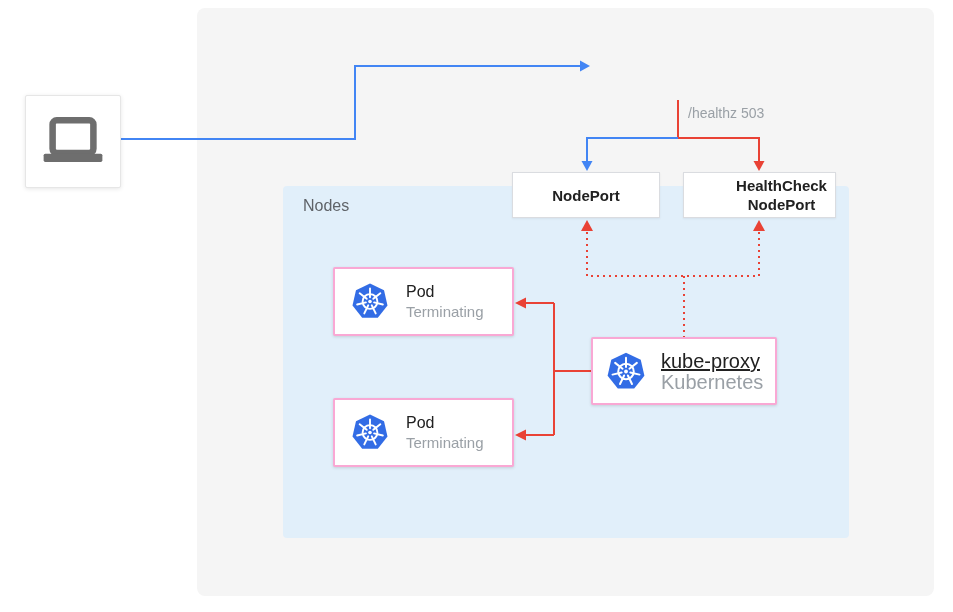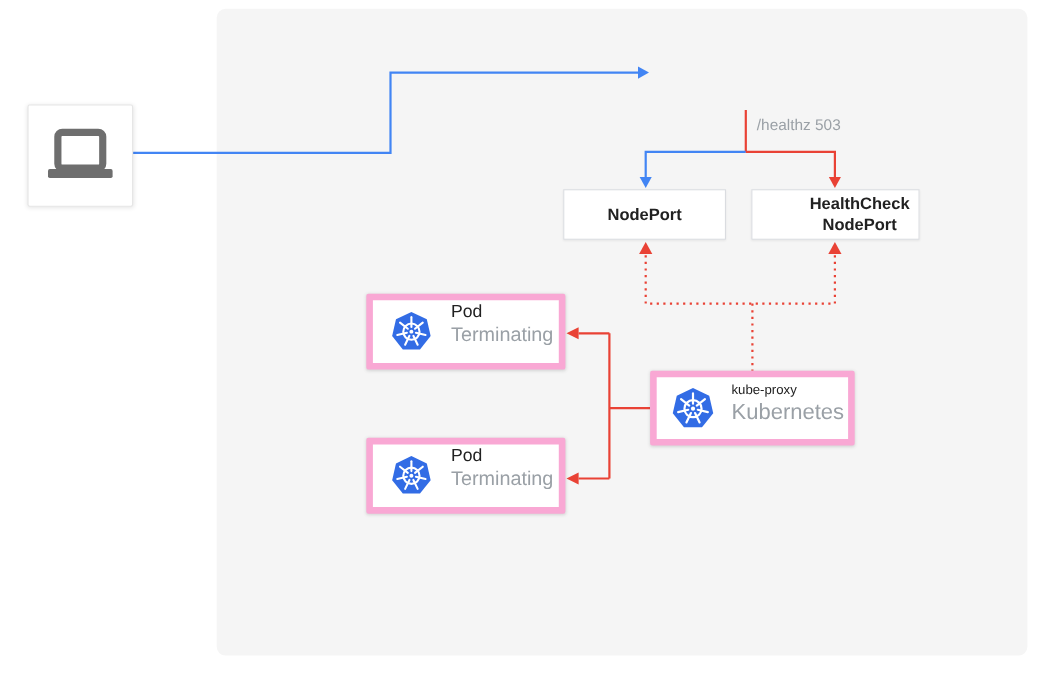--- a/index.html
+++ b/index.html
@@ -19,28 +19,28 @@
     box-shadow:0 1px 4px rgba(0,0,0,.10);display:flex;align-items:center;justify-content:center;}
   .clb-box{left:591px;top:33px;width:174px;height:67px;border-radius:3px;border:1px solid #ECECEC;
     box-shadow:0 1px 4px rgba(60,64,67,.22);display:flex;align-items:center;padding-left:10px;gap:12px;}
   .clb-text{font-size:15px;line-height:22px;color:var(--text-gray);}
   .healthz{position:absolute;left:688px;top:105px;font-size:14px;font-weight:normal;color:var(--text-light);z-index:10;}
   .port-box{border:1px solid var(--box-border);box-shadow:0 1px 2px rgba(0,0,0,.06);
     display:flex;flex-direction:column;align-items:center;justify-content:center;
     font-weight:bold;font-size:15px;line-height:19px;color:var(--text-dark);text-align:center;}
   .nodeport-box{left:512px;top:172px;width:148px;height:46px;}
   .hc-box{left:683px;top:172px;width:153px;height:46px;padding-left:44px;}
-  .entity{border-radius:2px;border:6px solid #f9a8d4;box-shadow:0 1px 3px rgba(60,64,67,.18);
-    display:flex;padding-left:16px;gap:17px;}
+  .entity{border-radius:2px;border:2px solid #f9a8d4;box-shadow:0 1px 3px rgba(60,64,67,.18);
+    display:flex;align-items:center;padding-left:16px;gap:17px;}
   .pod1{left:333px;top:267px;width:181px;height:69px;}
   .pod2{left:333px;top:398px;width:181px;height:69px;}
   .kproxy{left:591px;top:337px;width:186px;height:68px;padding-left:13px;gap:15px;}
   .entity .title{font-size:16px;line-height:21px;color:var(--text-dark);}
-  .entity .sub{font-size:18px;line-height:20px;color:var(--text-light);}
-  .kproxy .title{font-size:12px;line-height:22px;}
+  .entity .sub{font-size:15px;line-height:20px;color:var(--text-light);}
+  .kproxy .title{font-size:20px;line-height:22px;text-decoration:underline;}
   .kproxy .sub{font-size:20px;}
   .icon-wrap{display:flex;align-items:center;justify-content:center;flex:0 0 auto;}
   svg .blue-line{stroke:var(--blue);stroke-width:2;fill:none;}
   svg .red-line{stroke:var(--red);stroke-width:2;fill:none;}
   svg .red-dot{stroke:var(--red);stroke-width:2;fill:none;stroke-dasharray:2 4;}
   svg .blue-head{fill:var(--blue);}
   svg .red-head{fill:var(--red);}
   .hidden-defs{position:absolute;width:0;height:0;overflow:hidden;}
 </style>
 </head>
@@ -78,20 +78,23 @@
       <rect x="13" y="5" width="50" height="40" rx="5" fill="none" stroke="#6E6E6E" stroke-width="8"></rect>
       <rect x="2" y="46" width="72" height="10" rx="2" fill="#6E6E6E"></rect>
     </symbol>
   </defs>
 </svg>
 
 <div class="canvas">
 
   <div class="bg-panel"></div>
 
+  <div class="nodes-panel">
+    <div class="nodes-label">Nodes</div>
+  </div>
 
   <svg class="overlay" viewBox="0 0 953 612">
     <path class="blue-line" d="M121,139 H355 V66 H581"></path>
     <polygon class="blue-head" points="590,66 580,60.5 580,71.5"></polygon>
 
     <path class="red-line" d="M678,100 V138"></path>
     <path class="blue-line" d="M678,138 H587 V162"></path>
     <polygon class="blue-head" points="587,171 581.5,161 592.5,161"></polygon>
     <path class="red-line" d="M678,138 H759 V162"></path>
     <polygon class="red-head" points="759,171 753.5,161 764.5,161"></polygon>

